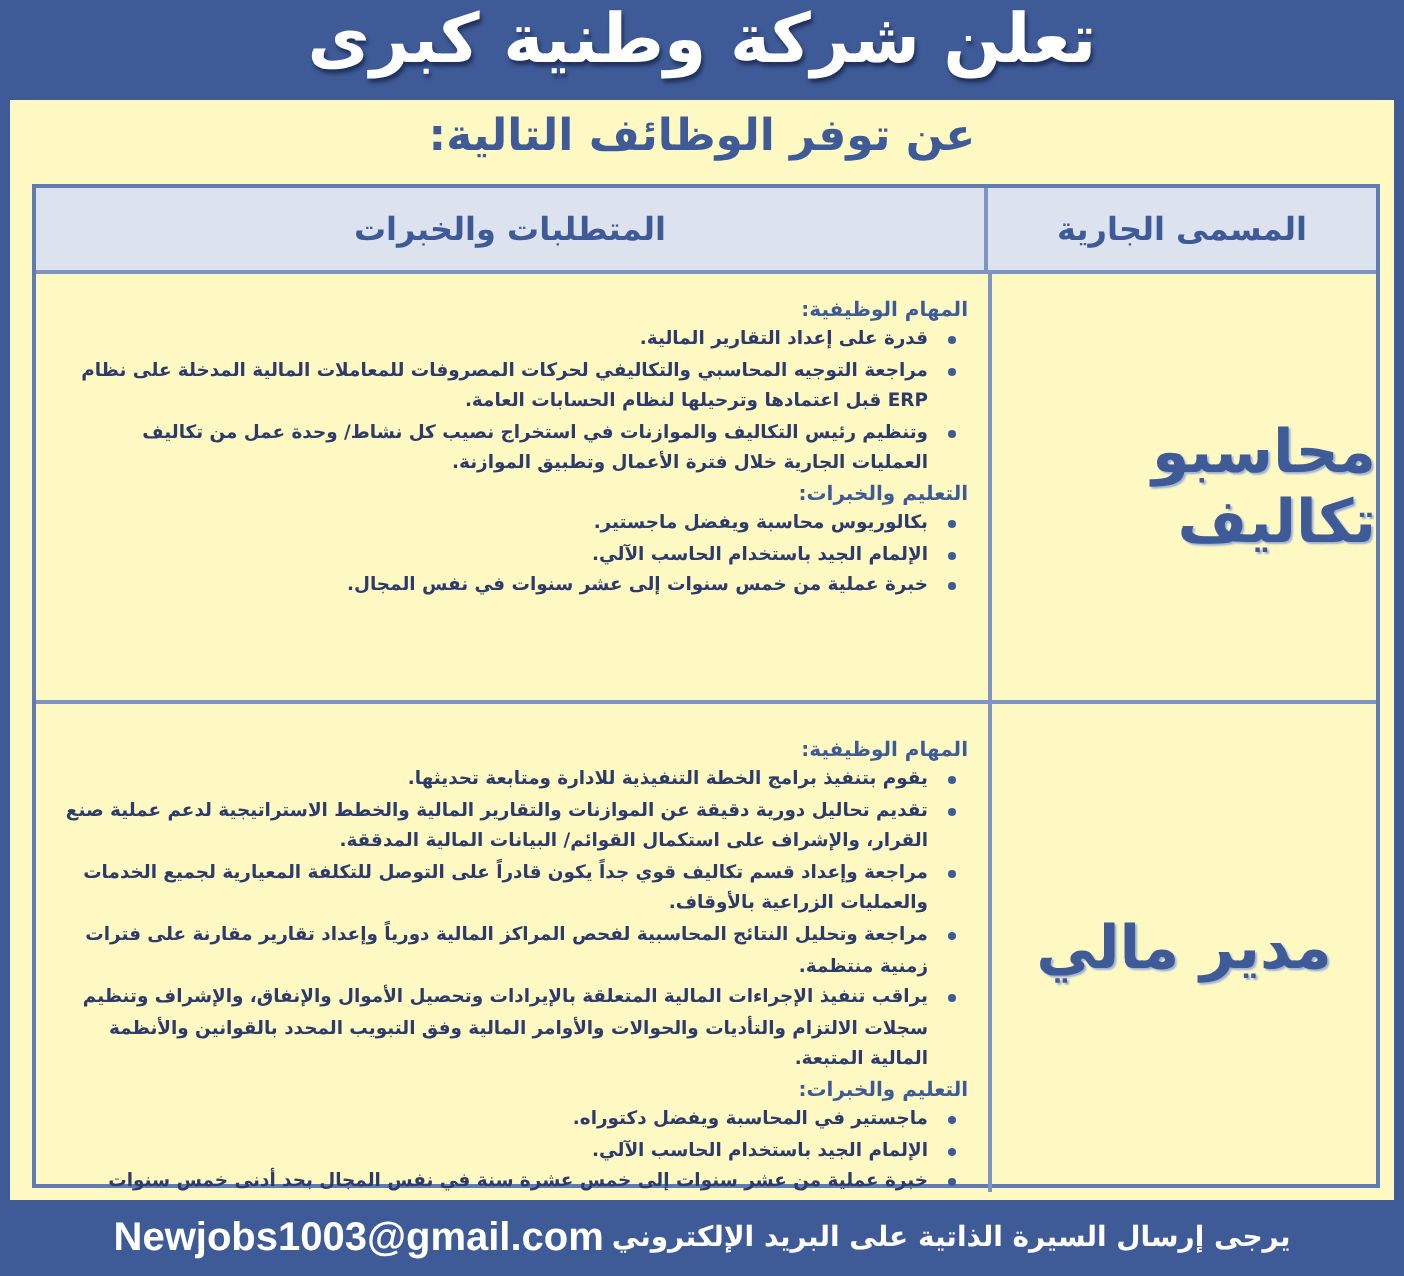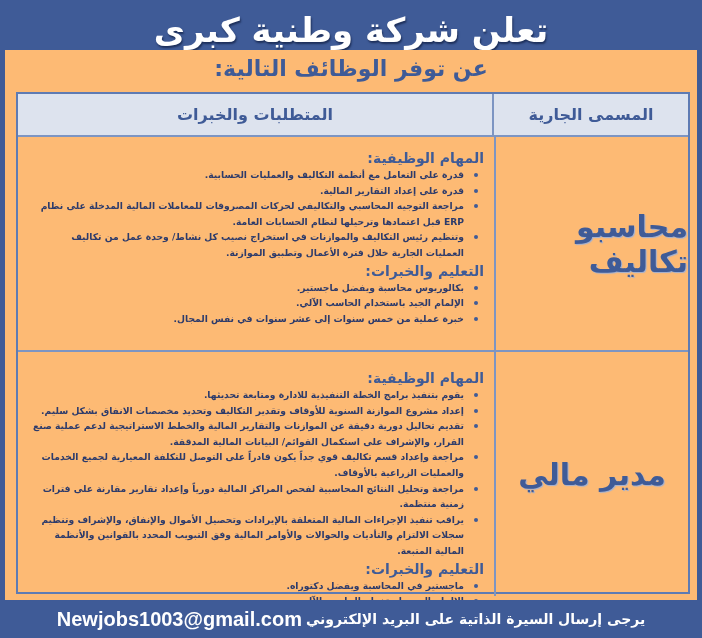--- a/index.html
+++ b/index.html
@@ -5,29 +5,29 @@
   html, body { margin: 0; padding: 0; }
   body {
     width: 702px; height: 638px; overflow: hidden;
     background: #3f5b97;
     font-family: "DejaVu Sans", sans-serif;
     position: relative;
   }
   .header-band {
     position: absolute; left: 0; top: 0; width: 702px; height: 50px;
     background: #3f5b97;
-    display: flex; align-items: flex-end; justify-content: center;
+    display: flex; align-items: flex-start; justify-content: center;
   }
   .header-title {
     color: #ffffff; font-weight: bold; font-size: 34px;
     direction: rtl; text-shadow: 1px 2px 2px #1d2f5a; letter-spacing: 1px;
   }
   .sheet {
     position: absolute; left: 5px; top: 50px; width: 692px; height: 550px;
-    background: #fdba74;
+    background: #fef9c3;
   }
   .subtitle {
     position: absolute; left: 0; top: 6px; width: 100%; text-align: center;
     direction: rtl; color: #3f5b97; font-weight: bold; font-size: 22px;
   }
   .jobs-table {
     position: absolute; left: 11px; top: 42px; width: 674px; height: 502px;
     border: 2px solid #5e7bb3; box-sizing: border-box;
     direction: rtl;
   }
@@ -43,21 +43,21 @@
   .th.req-col { flex: 1; }
   .trow { display: flex; border-bottom: 2px solid #7d95c2; }
   .trow:last-child { border-bottom: none; }
   .td-title {
     width: 194px; border-left: 2px solid #7d95c2; box-sizing: border-box;
     display: flex; align-items: center; justify-content: center;
     color: #3f5b97; font-weight: bold; font-size: 30px; text-shadow: 1px 1px 1px #9fb0d4; text-align: right;
   }
   .td-req { flex: 1; padding: 10px 10px 6px 14px; box-sizing: border-box; }
   .section-heading {
-    color: #3f5b97; font-weight: bold; font-size: 14px; margin: 0 0 1px 0;
+    color: #3f5b97; font-weight: bold; font-size: 10px; margin: 0 0 1px 0;
   }
   .req-list { list-style: none; margin: 0 0 2px 0; padding: 0 20px 0 0; }
   .req-item {
     position: relative; color: #2d3b6b; font-weight: bold; font-size: 9.2px;
     line-height: 15.6px;
   }
   .req-item::before {
     content: ""; position: absolute; right: -14px; top: 6px;
     width: 4px; height: 4px; border-radius: 50%; background: #3f5b97;
   }
@@ -90,41 +90,39 @@
     <div class="thead">
       <div class="th title-col">المسمى الجارية</div>
       <div class="th req-col">المتطلبات والخبرات</div>
     </div>
 
     <div class="trow row1">
       <div class="td-title">محاسبو تكاليف</div>
       <div class="td-req">
         <div class="section-heading">المهام الوظيفية:</div>
         <ul class="req-list">
-          <li class="req-item">قدرة على التعامل مع أنظمة التكاليف والعمليات الحسابية.</li>
           <li class="req-item">قدرة على إعداد التقارير المالية.</li>
           <li class="req-item">مراجعة التوجيه المحاسبي والتكاليفي لحركات المصروفات للمعاملات المالية المدخلة على نظام ERP قبل اعتمادها وترحيلها لنظام الحسابات العامة.</li>
           <li class="req-item">وتنظيم رئيس التكاليف والموازنات في استخراج نصيب كل نشاط/ وحدة عمل من تكاليف العمليات الجارية خلال فترة الأعمال وتطبيق الموازنة.</li>
         </ul>
         <div class="section-heading">التعليم والخبرات:</div>
         <ul class="req-list">
           <li class="req-item">بكالوريوس محاسبة ويفضل ماجستير.</li>
           <li class="req-item">الإلمام الجيد باستخدام الحاسب الآلي.</li>
           <li class="req-item">خبرة عملية من خمس سنوات إلى عشر سنوات في نفس المجال.</li>
         </ul>
       </div>
     </div>
 
     <div class="trow row2">
       <div class="td-title">مدير مالي</div>
       <div class="td-req">
         <div class="section-heading">المهام الوظيفية:</div>
         <ul class="req-list">
           <li class="req-item">يقوم بتنفيذ برامج الخطة التنفيذية للادارة ومتابعة تحديثها.</li>
-          <li class="req-item">إعداد مشروع الموازنة السنوية للأوقاف وتقدير التكاليف وتحديد مخصصات الانفاق بشكل سليم.</li>
           <li class="req-item">تقديم تحاليل دورية دقيقة عن الموازنات والتقارير المالية والخطط الاستراتيجية لدعم عملية صنع القرار، والإشراف على استكمال القوائم/ البيانات المالية المدققة.</li>
           <li class="req-item">مراجعة وإعداد قسم تكاليف قوي جداً يكون قادراً على التوصل للتكلفة المعيارية لجميع الخدمات والعمليات الزراعية بالأوقاف.</li>
           <li class="req-item">مراجعة وتحليل النتائج المحاسبية لفحص المراكز المالية دورياً وإعداد تقارير مقارنة على فترات زمنية منتظمة.</li>
           <li class="req-item">يراقب تنفيذ الإجراءات المالية المتعلقة بالإيرادات وتحصيل الأموال والإنفاق، والإشراف وتنظيم سجلات الالتزام والتأديات والحوالات والأوامر المالية وفق التبويب المحدد بالقوانين والأنظمة المالية المتبعة.</li>
         </ul>
         <div class="section-heading">التعليم والخبرات:</div>
         <ul class="req-list">
           <li class="req-item">ماجستير في المحاسبة ويفضل دكتوراه.</li>
           <li class="req-item">الإلمام الجيد باستخدام الحاسب الآلي.</li>
           <li class="req-item">خبرة عملية من عشر سنوات إلى خمس عشرة سنة في نفس المجال بحد أدنى خمس سنوات عمل كمدير مالي.</li>

